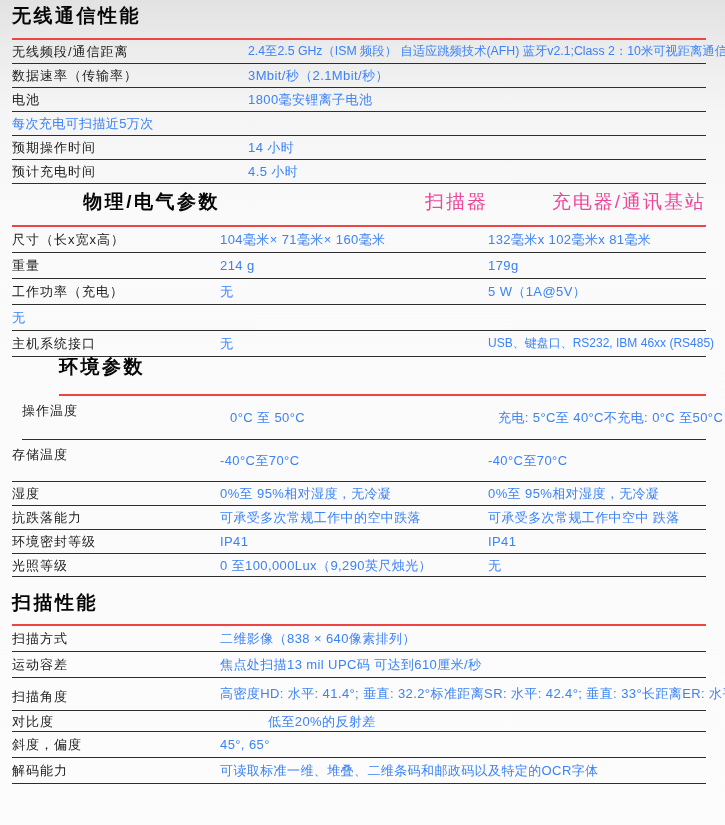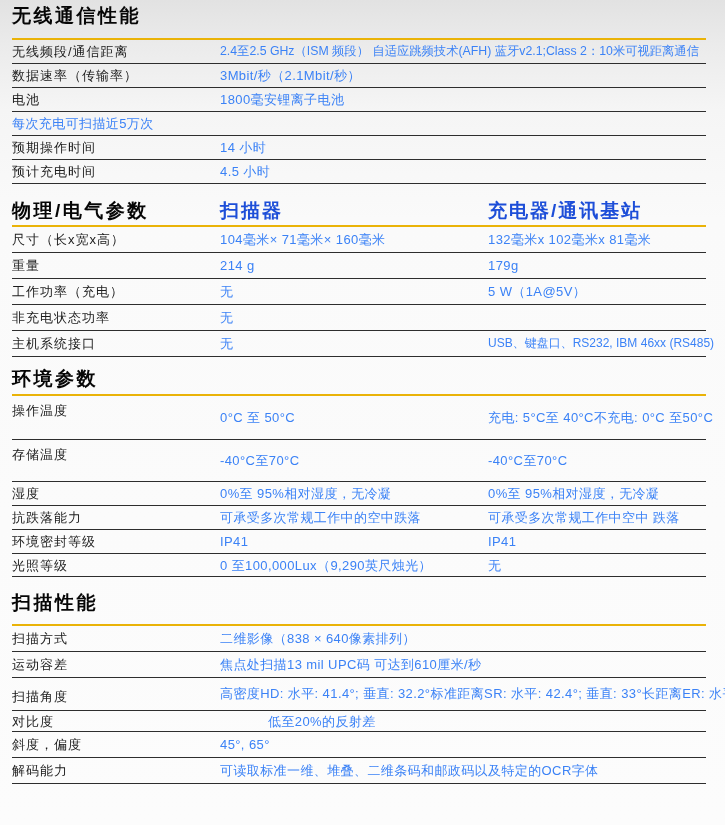--- a/index.html
+++ b/index.html
@@ -5,56 +5,56 @@
   html,body{margin:0;padding:0;}
   body{
     width:725px;height:825px;overflow:hidden;
     font-family:"Liberation Sans","DejaVu Sans",sans-serif;
     color:#1c1c1c;
     background:linear-gradient(180deg,#e2e2e2 0px,#ebebeb 45px,#f5f5f5 110px,#fafafa 220px,#fcfcfc 100%);
   }
   .section{margin-left:12px;width:694px;}
   .sec-header{
     box-sizing:border-box;
-    border-bottom:2px solid #eab308;
-    display:flex;align-items:flex-end;
+    border-bottom:2px solid #ef4444;
+    display:flex;align-items:flex-end;text-align:right;
   }
   .sec-header h2{
     margin:0;font-size:19px;font-weight:700;color:#060606;
     letter-spacing:2.5px;white-space:nowrap;
   }
   .col-h{
-    font-size:19px;font-weight:700;color:#1d4ed8;
+    font-size:19px;font-weight:400;color:#ec4899;
     letter-spacing:2px;white-space:nowrap;
   }
   .sec-wireless  .sec-header{height:40px;padding-bottom:9px;}
-  .sec-physical  .sec-header{height:43px;padding-bottom:1px;display:grid;grid-template-columns:208px 268px 1fr;align-items:end;}
-  .sec-environment .sec-header{height:39px;padding-bottom:2px;}
+  .sec-physical  .sec-header{height:43px;padding-bottom:10px;display:grid;grid-template-columns:208px 268px 1fr;align-items:end;}
+  .sec-environment .sec-header{height:39px;padding-bottom:14px;margin-left:47px;}
   .sec-scanning  .sec-header{height:49px;padding-bottom:8px;}
 
   .row{
     display:grid;align-items:center;
     box-sizing:border-box;
     border-bottom:1px solid #2e2e2e;
   }
   .cols2 .row{grid-template-columns:208px 1fr;}
   .cols3 .row{grid-template-columns:208px 268px 1fr;}
 
   .cell{font-size:13px;line-height:19px;white-space:nowrap;}
   .label{letter-spacing:1px;color:#1b1b1b;}
   .val{letter-spacing:0.4px;color:#3b82f6;}
   .multi{display:flex;flex-direction:row;justify-content:center;}
   .multi div{line-height:19.5px;}
 
-  .sec-wireless .row{min-height:24px;}
+  .sec-wireless .row{min-height:24px;gap:28px;}
   .sec-wireless .row:nth-child(1) .val{font-size:12.3px;letter-spacing:0;}
   .sec-physical .row{min-height:26px;}
   .sec-physical .row:nth-child(5) .val3{font-size:12px;letter-spacing:0;}
   .sec-environment .row{min-height:24px;}
-  .sec-environment .row:nth-child(1){min-height:44px;}
+  .sec-environment .row:nth-child(1){min-height:44px;margin-left:10px;}
   .sec-environment .row:nth-child(2){min-height:42px;}
   .sec-environment .row:nth-child(6){min-height:23px;}
   .sec-scanning .row{min-height:26px;}
   .sec-scanning .row:nth-child(3){padding:4px 0;}
   .sec-scanning .row:nth-child(4){min-height:21px;gap:48px;}
 
   .sec-environment .row:nth-child(1) .label,
   .sec-environment .row:nth-child(2) .label,
   .sec-scanning .row:nth-child(3) .label{align-self:start;padding-top:5px;}
 </style>
@@ -108,21 +108,20 @@
         <div class="cell label">重量</div>
         <div class="cell val val2">214 g</div>
         <div class="cell val val3">179g</div>
       </div>
       <div class="row">
         <div class="cell label">工作功率（充电）</div>
         <div class="cell val val2">无</div>
         <div class="cell val val3">5 W（1A@5V）</div>
       </div>
       <div class="row">
-        <div class="cell label">非充电状态功率</div>
         <div class="cell val val2">无</div>
       </div>
       <div class="row">
         <div class="cell label">主机系统接口</div>
         <div class="cell val val2">无</div>
         <div class="cell val val3">USB、键盘口、RS232, IBM 46xx (RS485)</div>
       </div>
     </div>
 </div>
 

